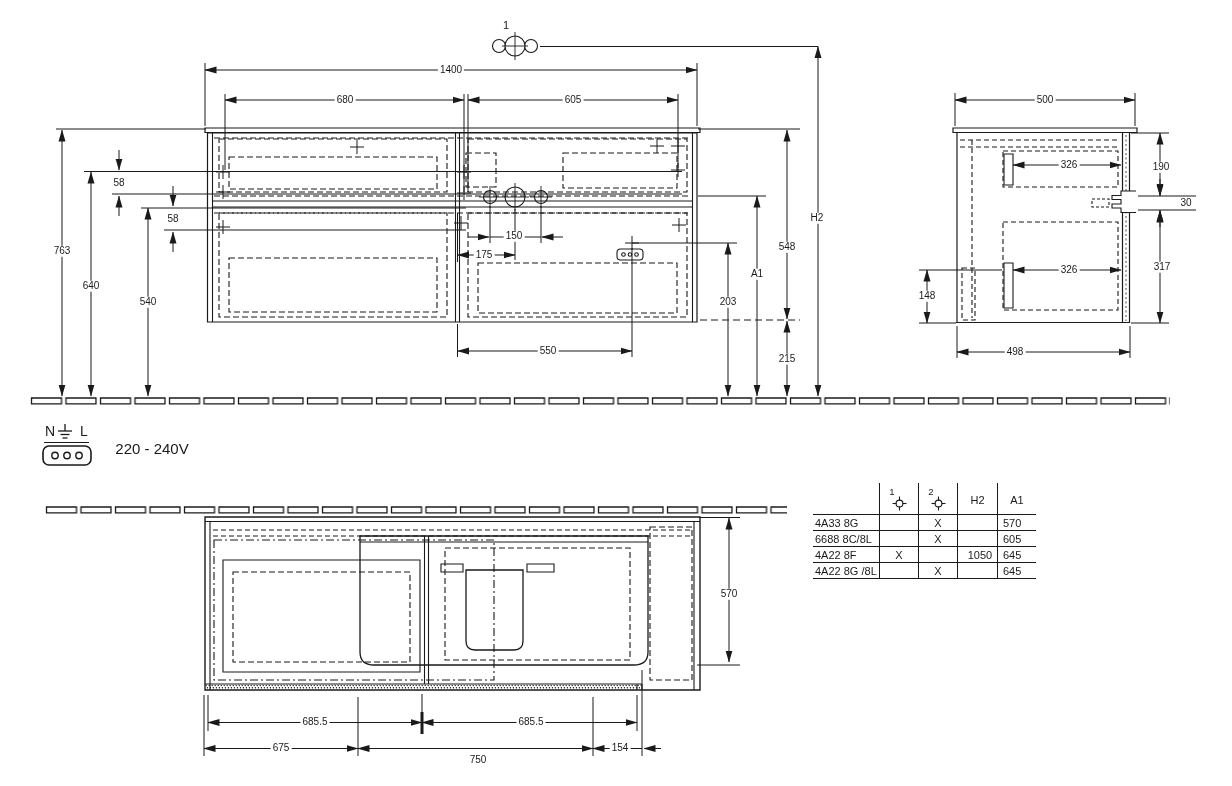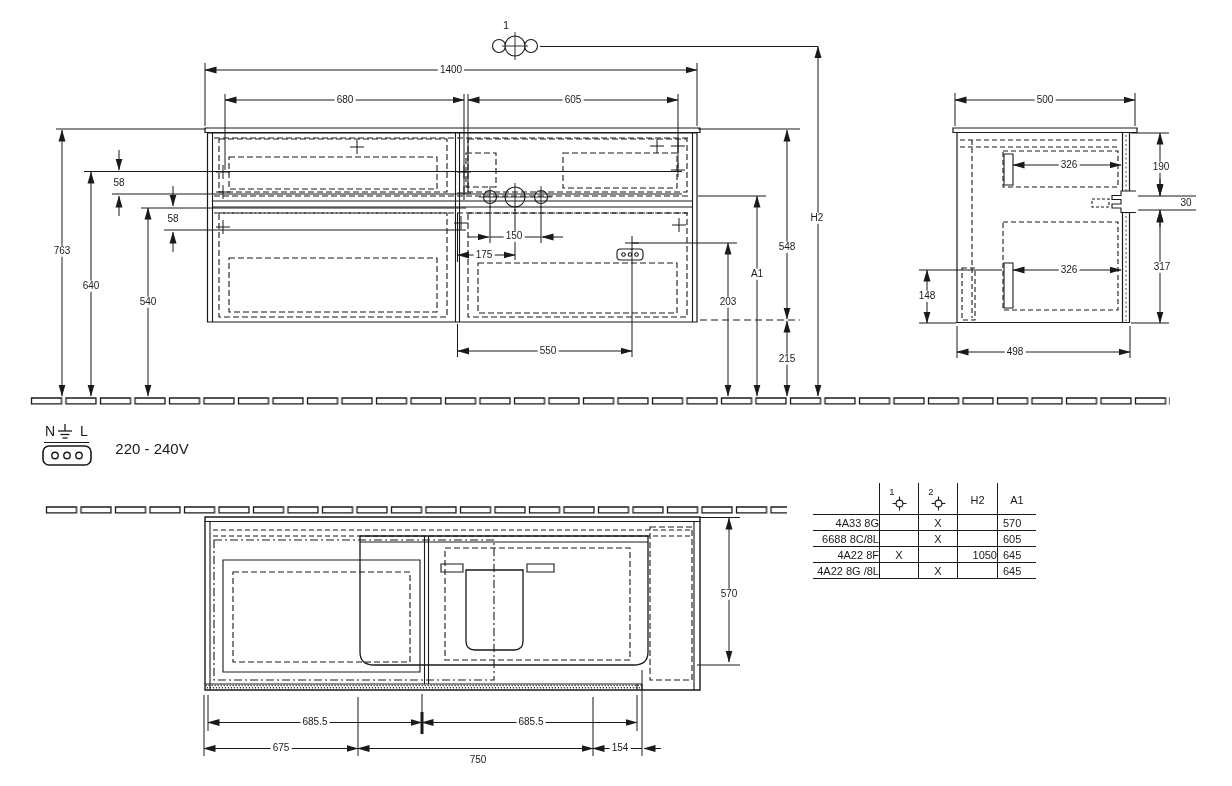--- a/index.html
+++ b/index.html
@@ -12,23 +12,23 @@
   .small{font-size:11px;}
   .volt{font-size:15px;background:transparent;}
   .nl{font-size:14px;background:transparent;padding:0;}
   
   .spec{position:absolute;left:813px;top:483px;width:217px;border-collapse:collapse;
         font-size:11px;table-layout:fixed;}
   .spec td,.spec th{padding:0;margin:0;font-weight:normal;height:15px;
         border-bottom:1.4px solid #1a1a1a;overflow:hidden;white-space:nowrap;}
   .spec th{height:31px;vertical-align:bottom;}
   .spec td+td,.spec th+th{border-left:1.4px solid #1a1a1a;}
-  .spec .m{width:64px;text-align:right;padding-left:2px;}
+  .spec .m{width:64px;text-align:left;padding-left:2px;}
   .spec .c1,.spec .c2{width:38px;text-align:center;}
-  .spec .ch{width:39px;text-align:right;padding-left:5px;}
+  .spec .ch{width:39px;text-align:center;padding-left:5px;}
   .spec .ca{width:38px;text-align:left;padding-left:5px;}
   .hole{display:flex;flex-direction:column;align-items:center;padding-bottom:3px;}
   .hole .num{font-size:9.5px;align-self:center;margin-left:-14px;line-height:1;}
   .hcent{text-align:center !important;padding-left:0 !important;vertical-align:middle;}
   .hlab{display:block;text-align:center;padding-bottom:8px;}
 </style>
 </head>
 <body>
 
 <div class="canvas">

